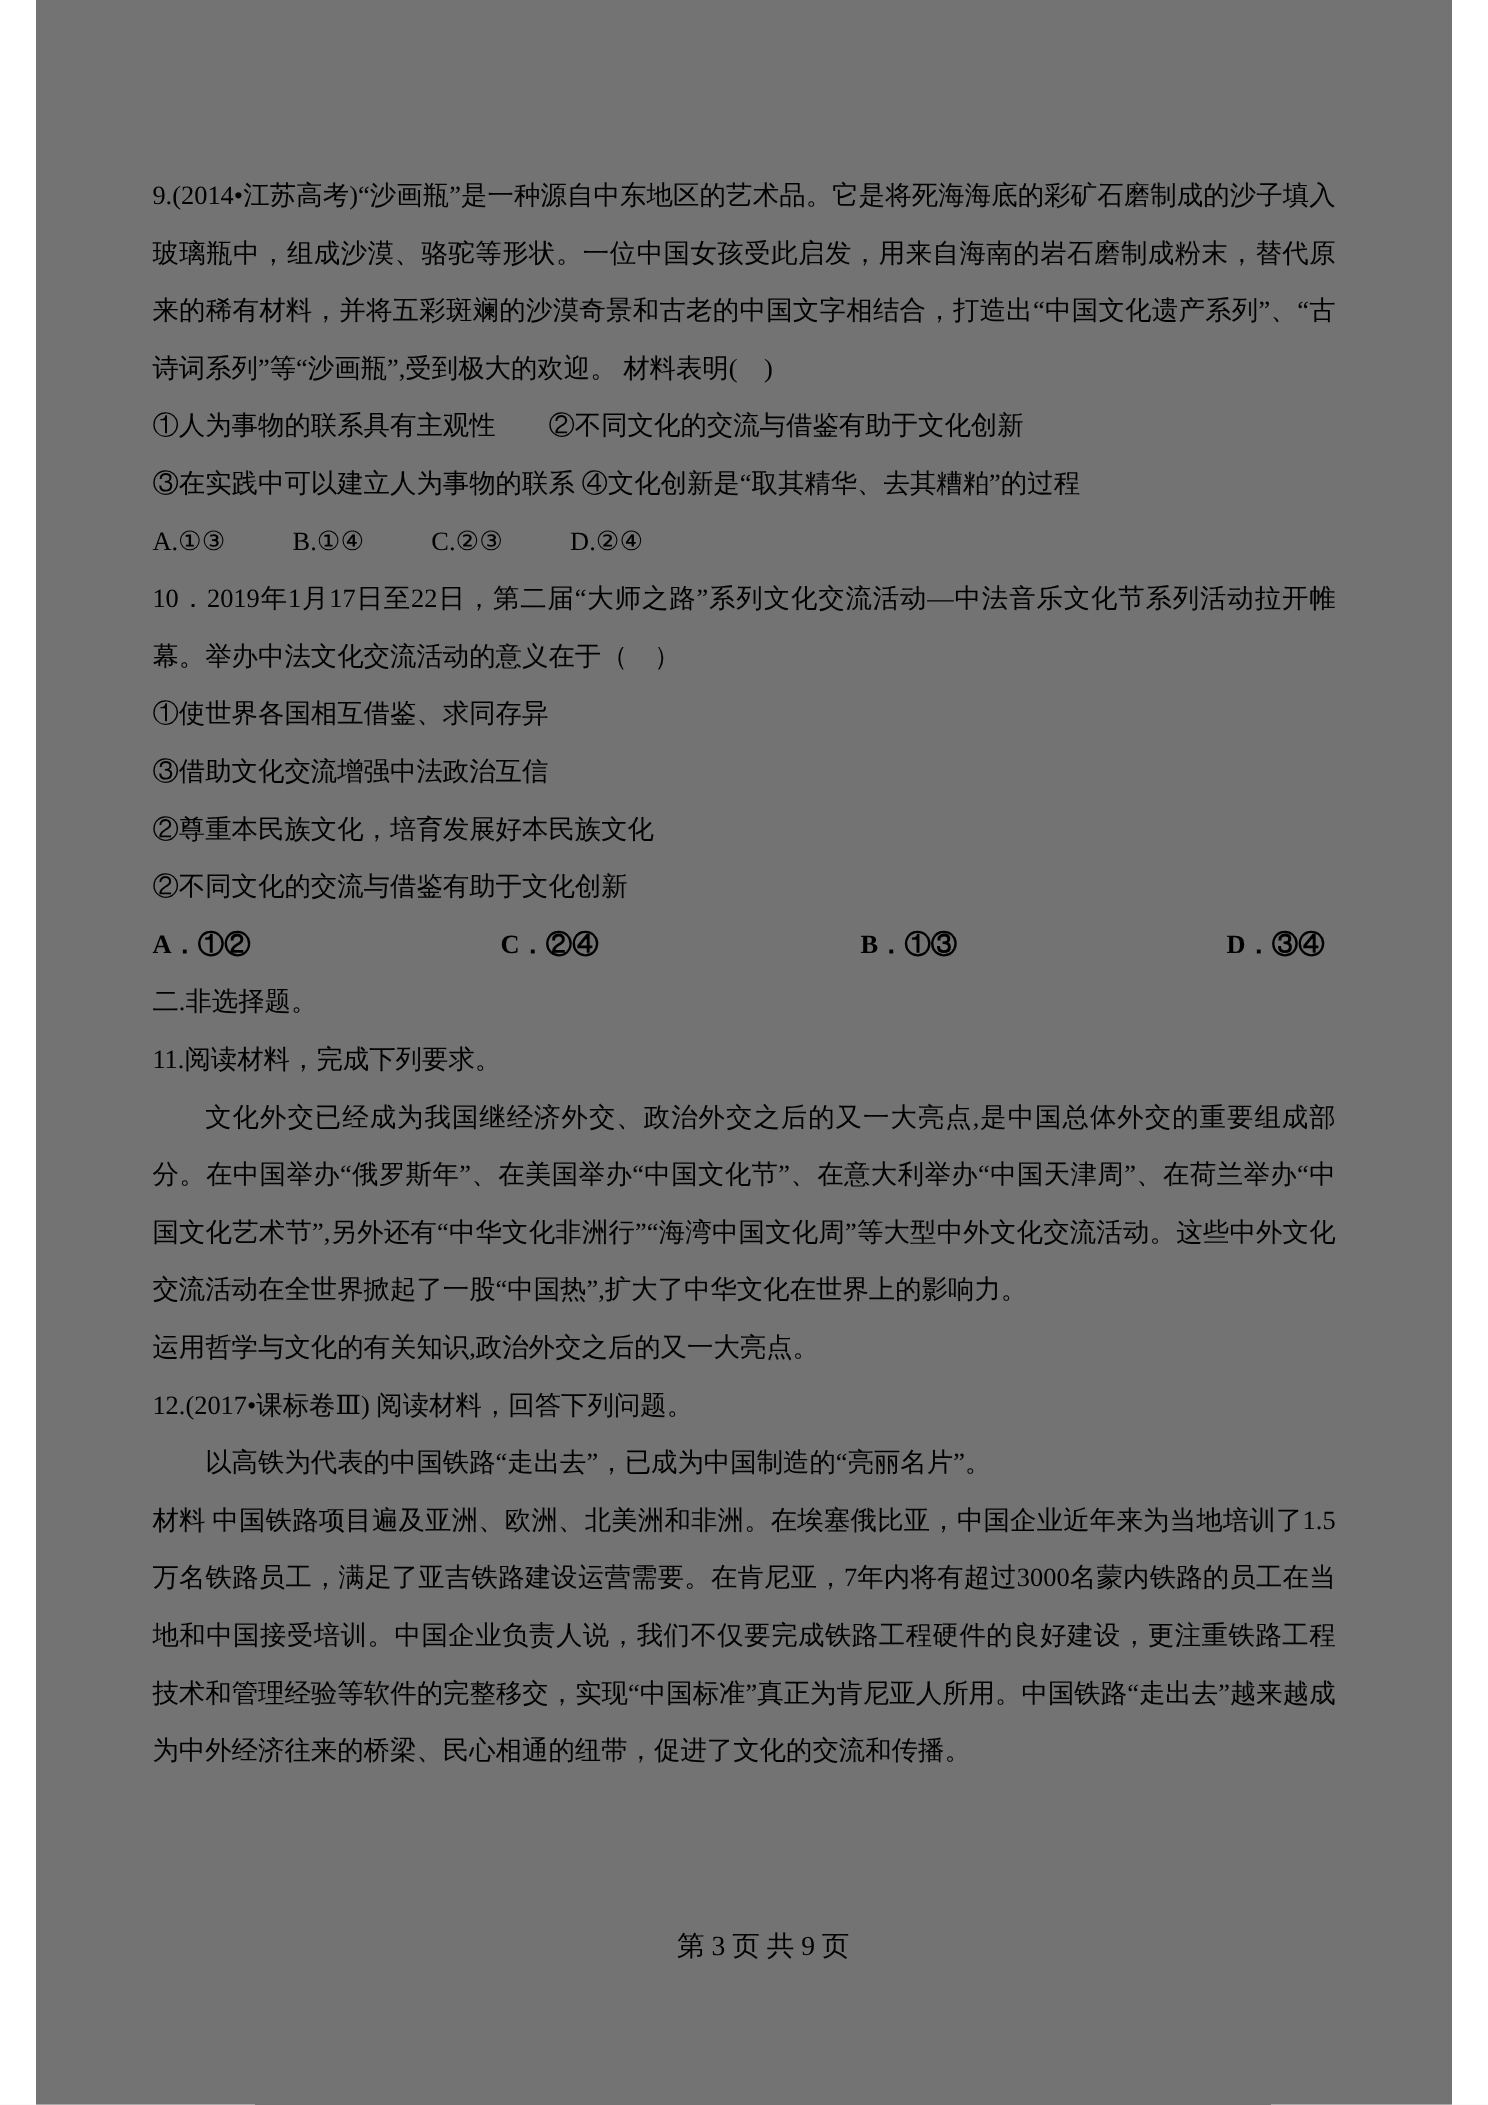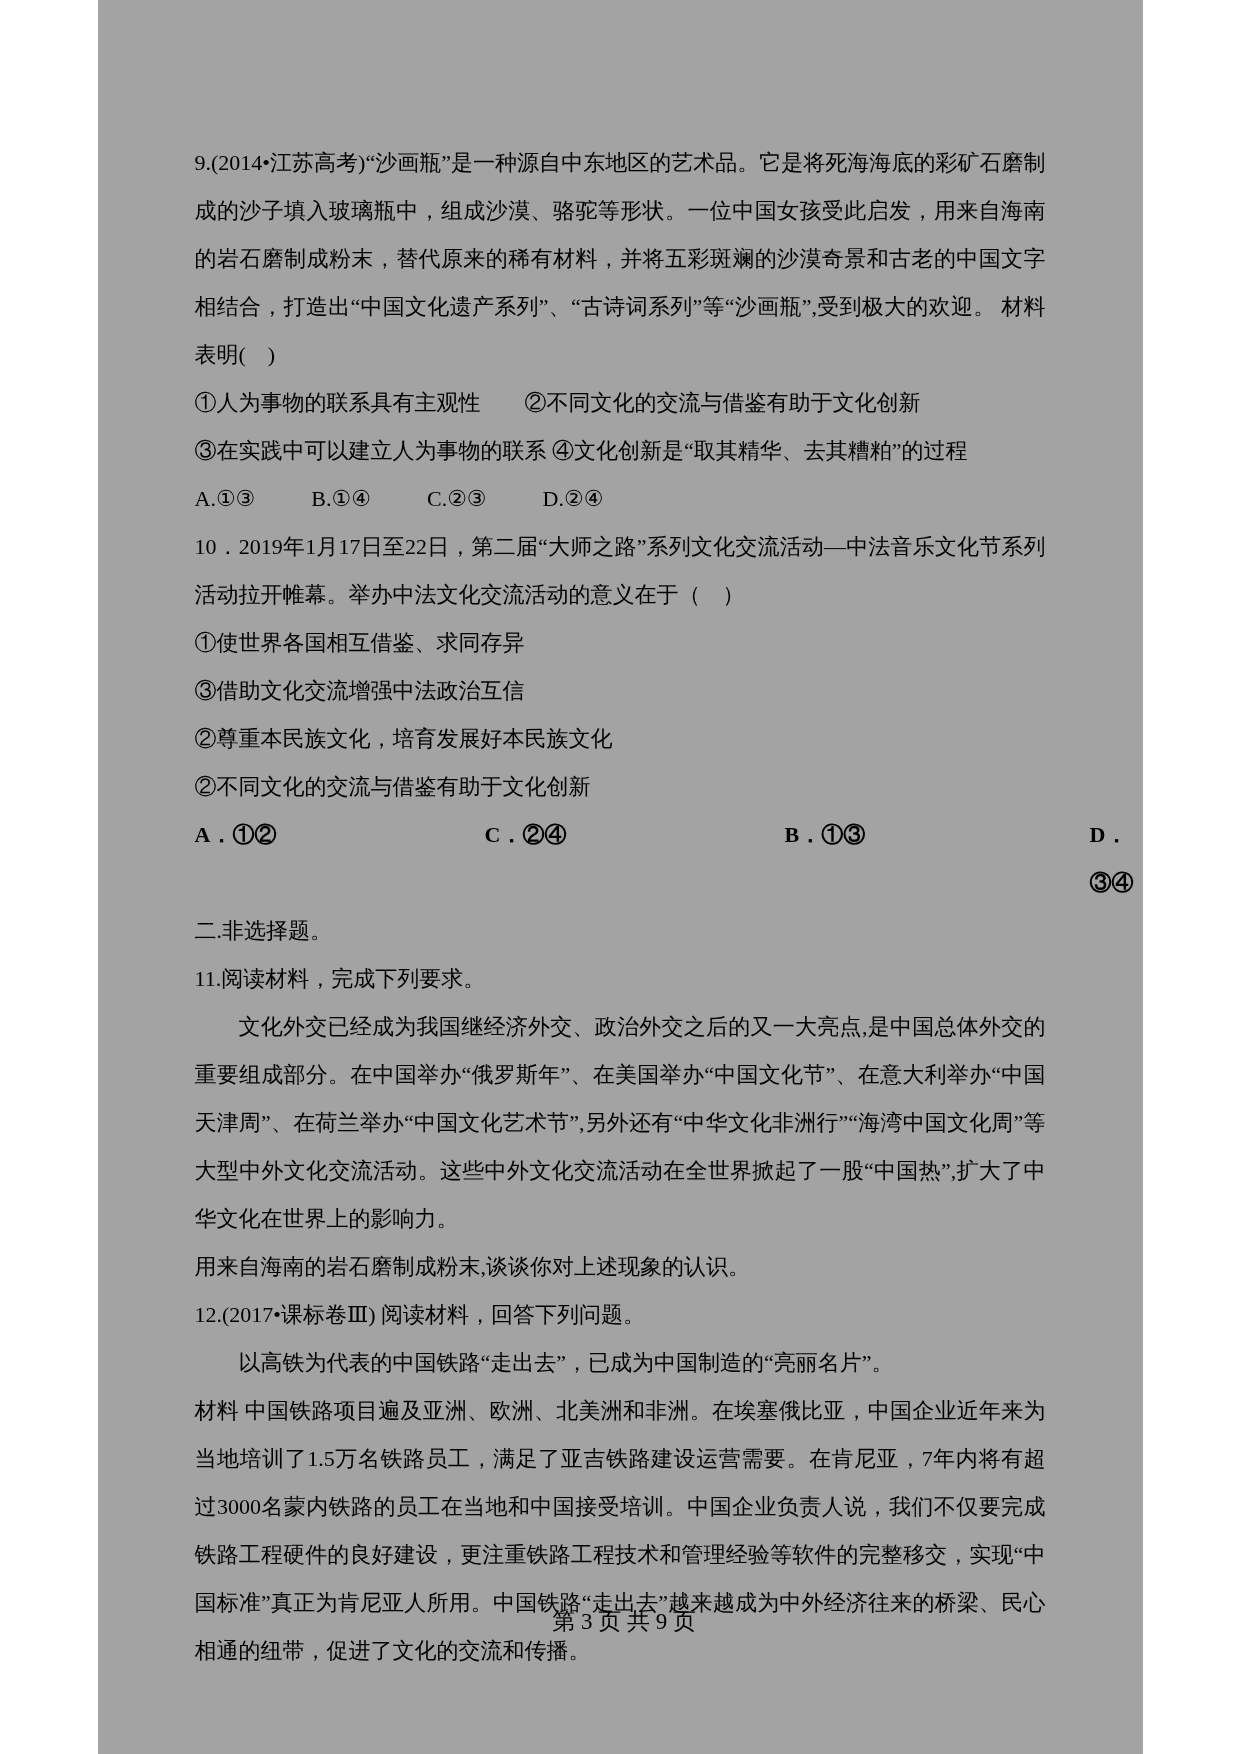--- a/index.html
+++ b/index.html
@@ -2,24 +2,24 @@
 <html><head>
 <meta charset="utf-8">
 <style>
   html, body {
     margin: 0;
     padding: 0;
     background: #ffffff;
   }
   .page {
     position: relative;
-    width: 1045px;
+    width: 1180px;
     height: 1754px;
     margin: 0 auto;
-    background: #a3a3a3;
+    background: #737373;
     box-sizing: border-box;
     padding: 139px 97px 0 97px;
     font-family: "Liberation Serif", "DejaVu Serif", serif;
     font-size: 22px;
     line-height: 48px;
     color: #000000;
     overflow: hidden;
   }
   .page p {
     margin: 0;
@@ -32,21 +32,21 @@
     margin-right: 56px;
   }
   .answers-wide {
     display: grid;
     grid-template-columns: 290px 300px 305px auto;
     line-height: 48px;
     font-weight: bold;
   }
   .footer {
     position: absolute;
-    left: 4px;
+    left: 16px;
     top: 1608px;
     width: 100%;
     text-align: center;
     font-size: 23px;
     line-height: 28px;
   }
 </style>
 </head>
 <body>
 
@@ -66,21 +66,21 @@
       <span>A．①②</span>
       <span>C．②④</span>
       <span>B．①③</span>
       <span>D．③④</span>
     </div>
 
   <p>二.非选择题。</p>
 
   <p>11.阅读材料，完成下列要求。</p>
   <p class="indent">文化外交已经成为我国继经济外交、政治外交之后的又一大亮点,是中国总体外交的重要组成部分。在中国举办“俄罗斯年”、在美国举办“中国文化节”、在意大利举办“中国天津周”、在荷兰举办“中国文化艺术节”,另外还有“中华文化非洲行”“海湾中国文化周”等大型中外文化交流活动。这些中外文化交流活动在全世界掀起了一股“中国热”,扩大了中华文化在世界上的影响力。</p>
-  <p>用来自海南的岩石磨制成粉末,谈谈你对上述现象的认识。</p>
+  <p>运用哲学与文化的有关知识,政治外交之后的又一大亮点。</p>
 
   <p>12.(2017•课标卷Ⅲ) 阅读材料，回答下列问题。</p>
   <p class="indent">以高铁为代表的中国铁路“走出去”，已成为中国制造的“亮丽名片”。</p>
   <p>材料 中国铁路项目遍及亚洲、欧洲、北美洲和非洲。在埃塞俄比亚，中国企业近年来为当地培训了1.5万名铁路员工，满足了亚吉铁路建设运营需要。在肯尼亚，7年内将有超过3000名蒙内铁路的员工在当地和中国接受培训。中国企业负责人说，我们不仅要完成铁路工程硬件的良好建设，更注重铁路工程技术和管理经验等软件的完整移交，实现“中国标准”真正为肯尼亚人所用。中国铁路“走出去”越来越成为中外经济往来的桥梁、民心相通的纽带，促进了文化的交流和传播。</p>
 
   <div class="footer">第 3 页 共 9 页</div>
 
 </div>
 
 </body></html>

